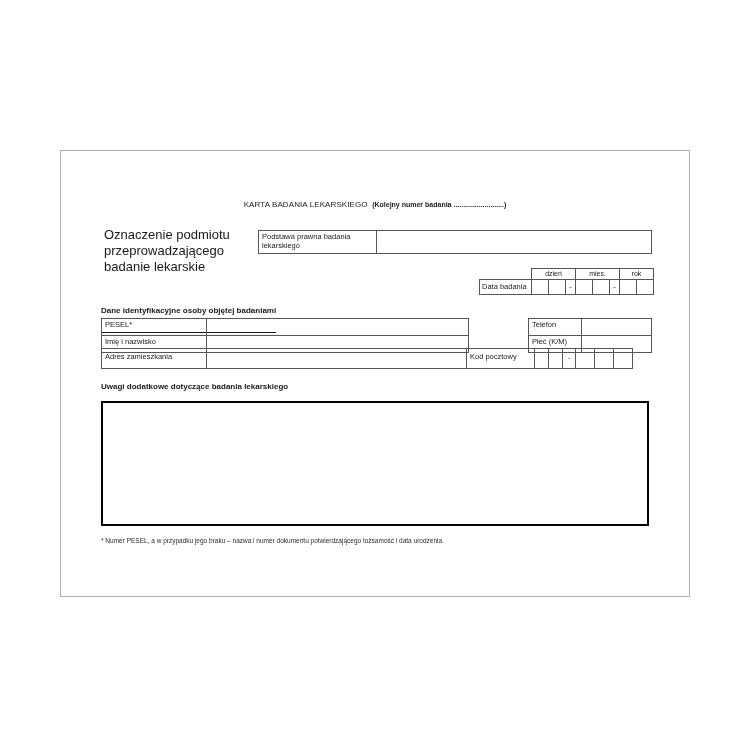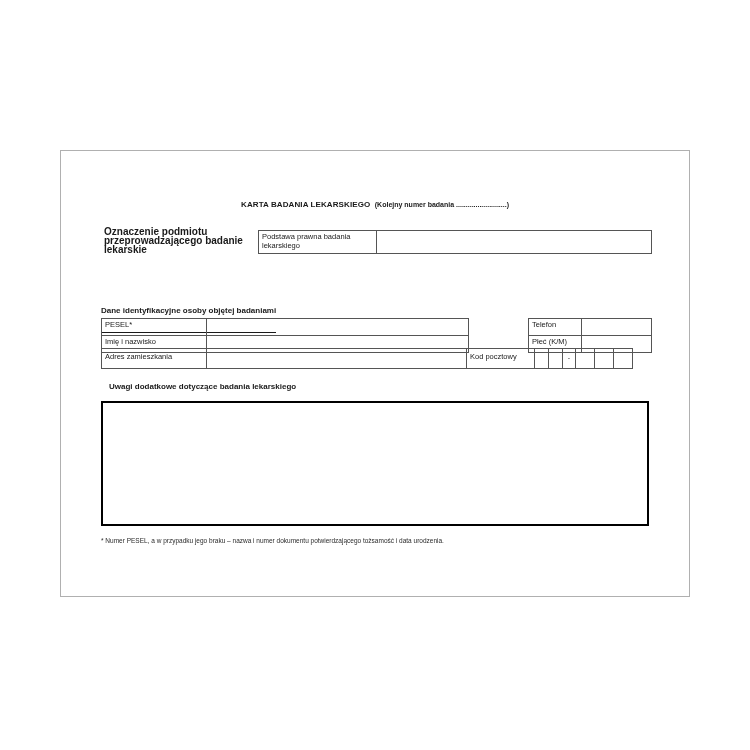--- a/index.html
+++ b/index.html
@@ -8,24 +8,24 @@
   .screen { position:relative; width:750px; height:750px; background:#ffffff; overflow:hidden; }
 
   .paper {
     position:absolute; left:60px; top:150px; width:630px; height:447px;
     background:#ffffff; border:1px solid #b0b0b0;
   }
 
   .abs { position:absolute; }
 
   .title-line { left:0; top:42px; width:100%; text-align:center; white-space:nowrap; }
-  .title-main { font-size:8px; font-weight:bold; letter-spacing:0.1px; }
+  .title-main { font-size:8px; font-weight:normal; letter-spacing:0.1px; }
   .title-suffix { font-size:7px; font-weight:bold; }
 
-  .provider-label { left:43px; top:76px; width:162px; font-size:10px; line-height:9px;font-weight:bold; }
+  .provider-label { left:43px; top:76px; width:162px; font-size:13px; line-height:16px; }
 
   table { border-collapse:collapse; table-layout:fixed; }
   td { border:1px solid #555; font-size:7.5px; vertical-align:top; padding:1px 3px; overflow:hidden; }
   td.noborder { border:none; }
   td.fill { }
 
   .legal-table { left:197px; top:79px; }
   .legal-table td { height:23px; }
   .legal-table .lbl { width:118px; line-height:9px; }
   .legal-table .fill { width:275px; }
@@ -54,21 +54,21 @@
 
   .address-table { left:40px; top:197px; }
   .address-table td { height:20px; }
   .address-table .lbl { width:105px; padding-top:3px; }
   .address-table .fill { width:260px; }
   .address-table .kplbl { width:68px; padding-top:3px;margin-left:32px; }
   .address-table .kpcell { width:14px; }
   .address-table .kpdash { width:13px; text-align:center; line-height:18px; font-size:7px; padding:0; }
   .address-table .kpcell3 { width:19px; }
 
-  .remarks-heading { left:40px; top:231px;margin-left:8px; }
+  .remarks-heading { left:40px; top:231px; }
   .remarks-box { left:40px; top:250px; width:548px; height:125px; border:2px solid #000000; background:#ffffff; }
 
   .footnote { left:40px; top:386px; width:560px; font-size:6.5px; color:#2a2a2a; }
 </style>
 </head>
 <body>
 
 <div class="screen">
   <div class="paper">
 
@@ -81,20 +81,41 @@
 
     <table class="abs legal-table">
       <tbody>
           <tr>
         <td class="lbl">Podstawa prawna badania lekarskiego</td>
         <td class="fill"></td>
       </tr>
     </tbody>
       </table>
 
+    <table class="abs date-table">
+      <tbody>
+          <tr class="hrow">
+        <td class="noborder dlabel"></td>
+        <td colspan="3">dzień</td>
+        <td colspan="3">mies.</td>
+        <td colspan="2">rok</td>
+      </tr>
+      <tr class="drow">
+        <td class="dlabel">Data badania</td>
+        <td class="dcell"></td>
+        <td class="dcell"></td>
+        <td class="dash">-</td>
+        <td class="dcell"></td>
+        <td class="dcell"></td>
+        <td class="dash">-</td>
+        <td class="dcell"></td>
+        <td class="dcell"></td>
+      </tr>
+    </tbody>
+      </table>
 
     <div class="abs section-heading ident-heading">
       <span class="ul">Dane identyfikacyjne osoby objętej badaniami</span>
     </div>
 
     <table class="abs ident-left">
       <tbody>
           <tr>
         <td class="lbl">PESEL*</td>
         <td class="fill"></td>

